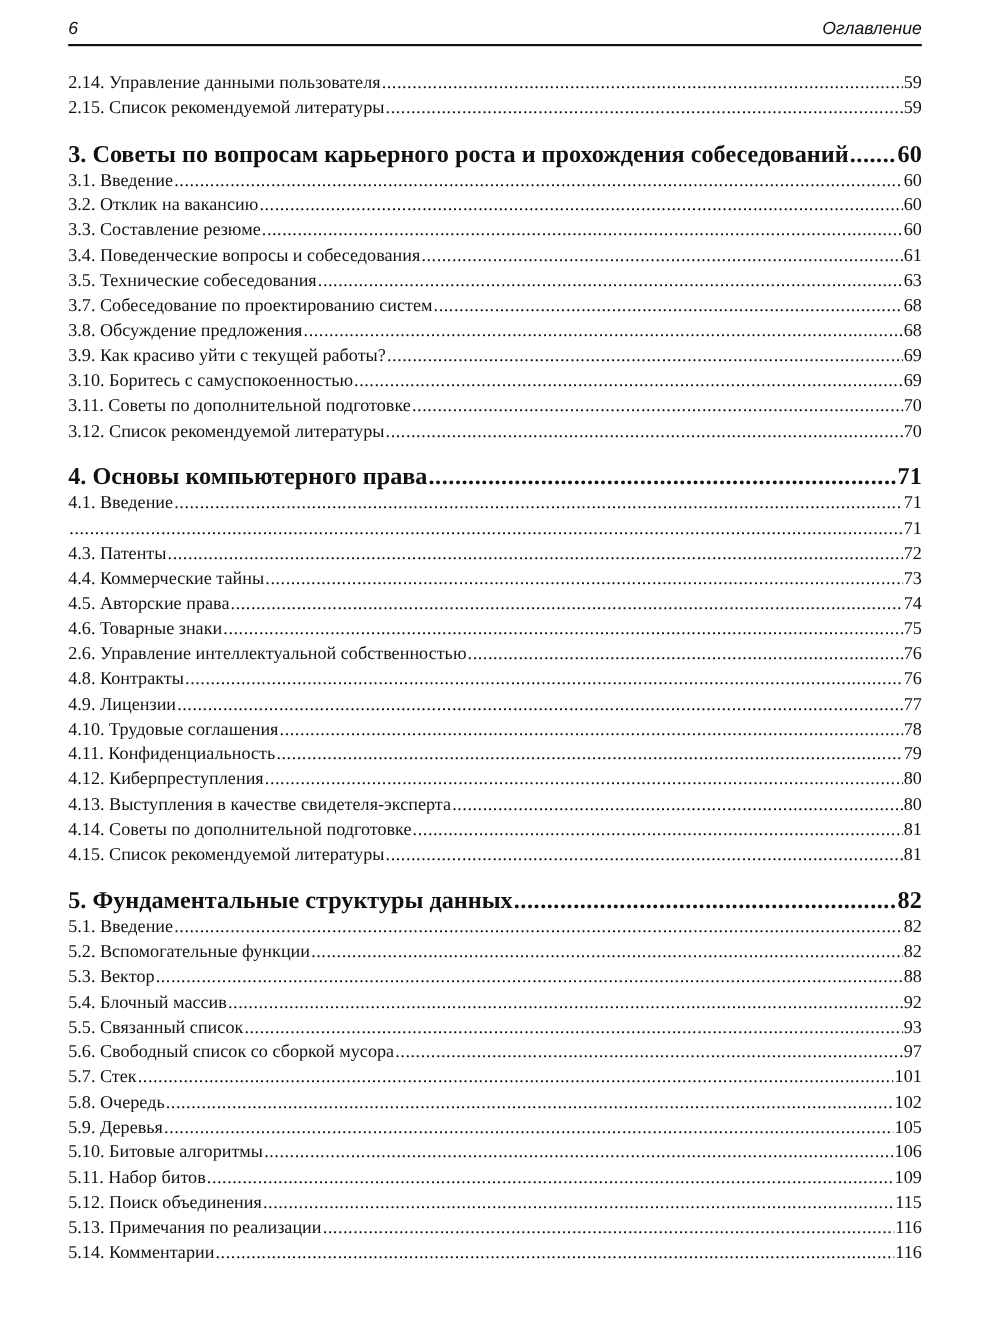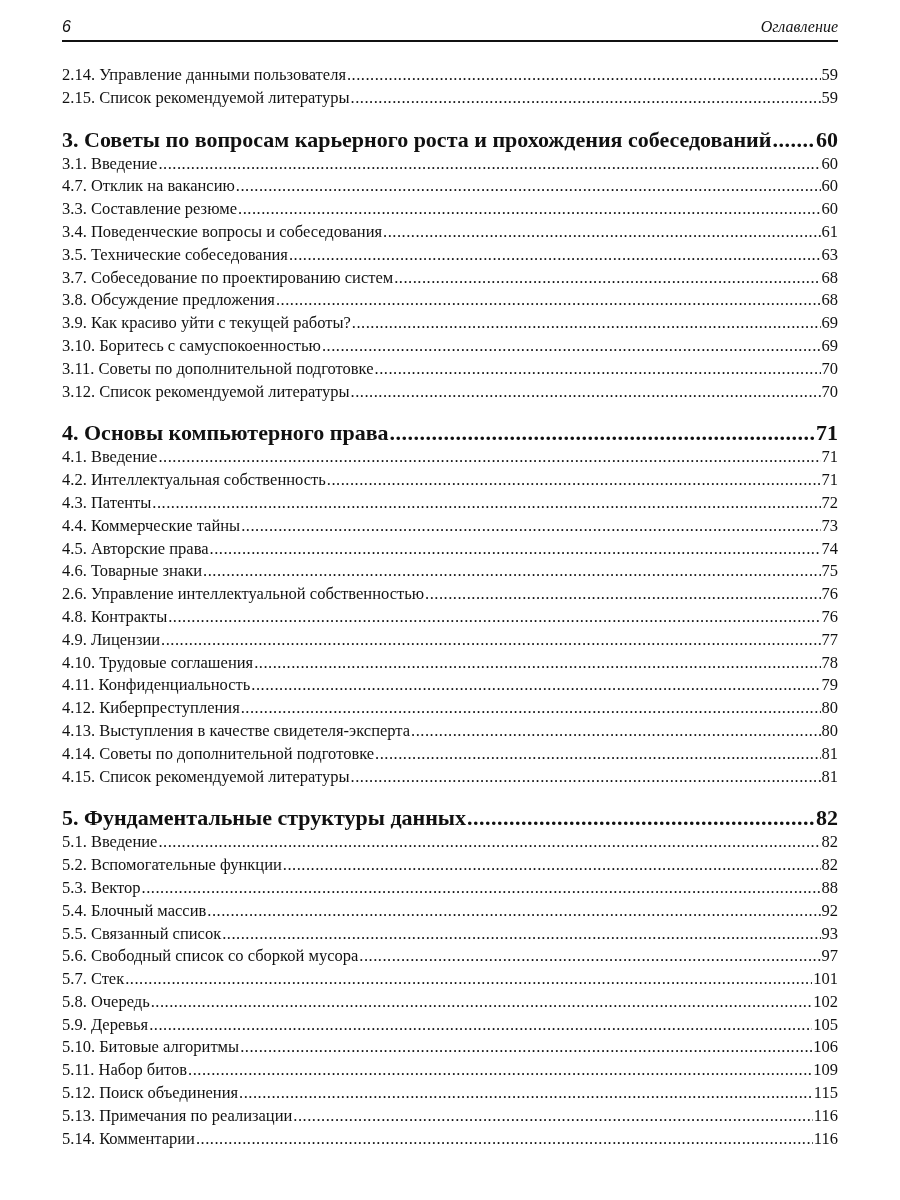--- a/index.html
+++ b/index.html
@@ -1,19 +1,19 @@
 <!DOCTYPE html>
 <html><head>
 <meta charset="utf-8">
 <style>
   html,body{margin:0;padding:0;background:#fff;}
   body{width:900px;height:1200px;position:relative;overflow:hidden;color:#111;font-family:"Liberation Serif",serif;}
   .header{position:absolute;left:62px;top:18px;width:776px;height:22px;border-bottom:2.5px solid #111;font-family:"Liberation Sans",sans-serif;font-style:italic;font-size:16px;}
   .header .num{position:absolute;left:0;top:0;}
-  .header .title{position:absolute;right:0;top:0;font-family:Liberation Serif, serif;}
+  .header .title{position:absolute;right:0;top:0;}
   .toc{position:absolute;left:62px;top:64px;width:776px;}
   .row{display:flex;align-items:flex-start;height:22.8px;font-size:16.5px;line-height:22.8px;white-space:nowrap;}
   .row .lbl{flex:0 0 auto;}
   .row .dots{flex:1 1 auto;overflow:hidden;margin:0 1px;}
   .row .dots::after{content:"........................................................................................................................................................................................................................................";letter-spacing:0.5px;}
   .row .pg{flex:0 0 auto;}
   .chapter{font-weight:bold;font-size:22px;height:26px;line-height:26px;}
   .gap{height:17px;}
 </style>
 </head>
@@ -40,21 +40,21 @@
       <span class="lbl">3. Советы по вопросам карьерного роста и прохождения собеседований</span>
       <span class="dots"></span>
       <span class="pg">60</span>
     </div>
     <div class="row">
       <span class="lbl">3.1. Введение</span>
       <span class="dots"></span>
       <span class="pg">60</span>
     </div>
     <div class="row">
-      <span class="lbl">4.7. Отклик на вакансию</span>
+      <span class="lbl">3.2. Отклик на вакансию</span>
       <span class="dots"></span>
       <span class="pg">60</span>
     </div>
     <div class="row">
       <span class="lbl">3.3. Составление резюме</span>
       <span class="dots"></span>
       <span class="pg">60</span>
     </div>
     <div class="row">
       <span class="lbl">3.4. Поведенческие вопросы и собеседования</span>
@@ -101,21 +101,20 @@
       <span class="lbl">4. Основы компьютерного права</span>
       <span class="dots"></span>
       <span class="pg">71</span>
     </div>
     <div class="row">
       <span class="lbl">4.1. Введение</span>
       <span class="dots"></span>
       <span class="pg">71</span>
     </div>
     <div class="row">
-      <span class="lbl">4.2. Интеллектуальная собственность</span>
       <span class="dots"></span>
       <span class="pg">71</span>
     </div>
     <div class="row">
       <span class="lbl">4.3. Патенты</span>
       <span class="dots"></span>
       <span class="pg">72</span>
     </div>
     <div class="row">
       <span class="lbl">4.4. Коммерческие тайны</span>

